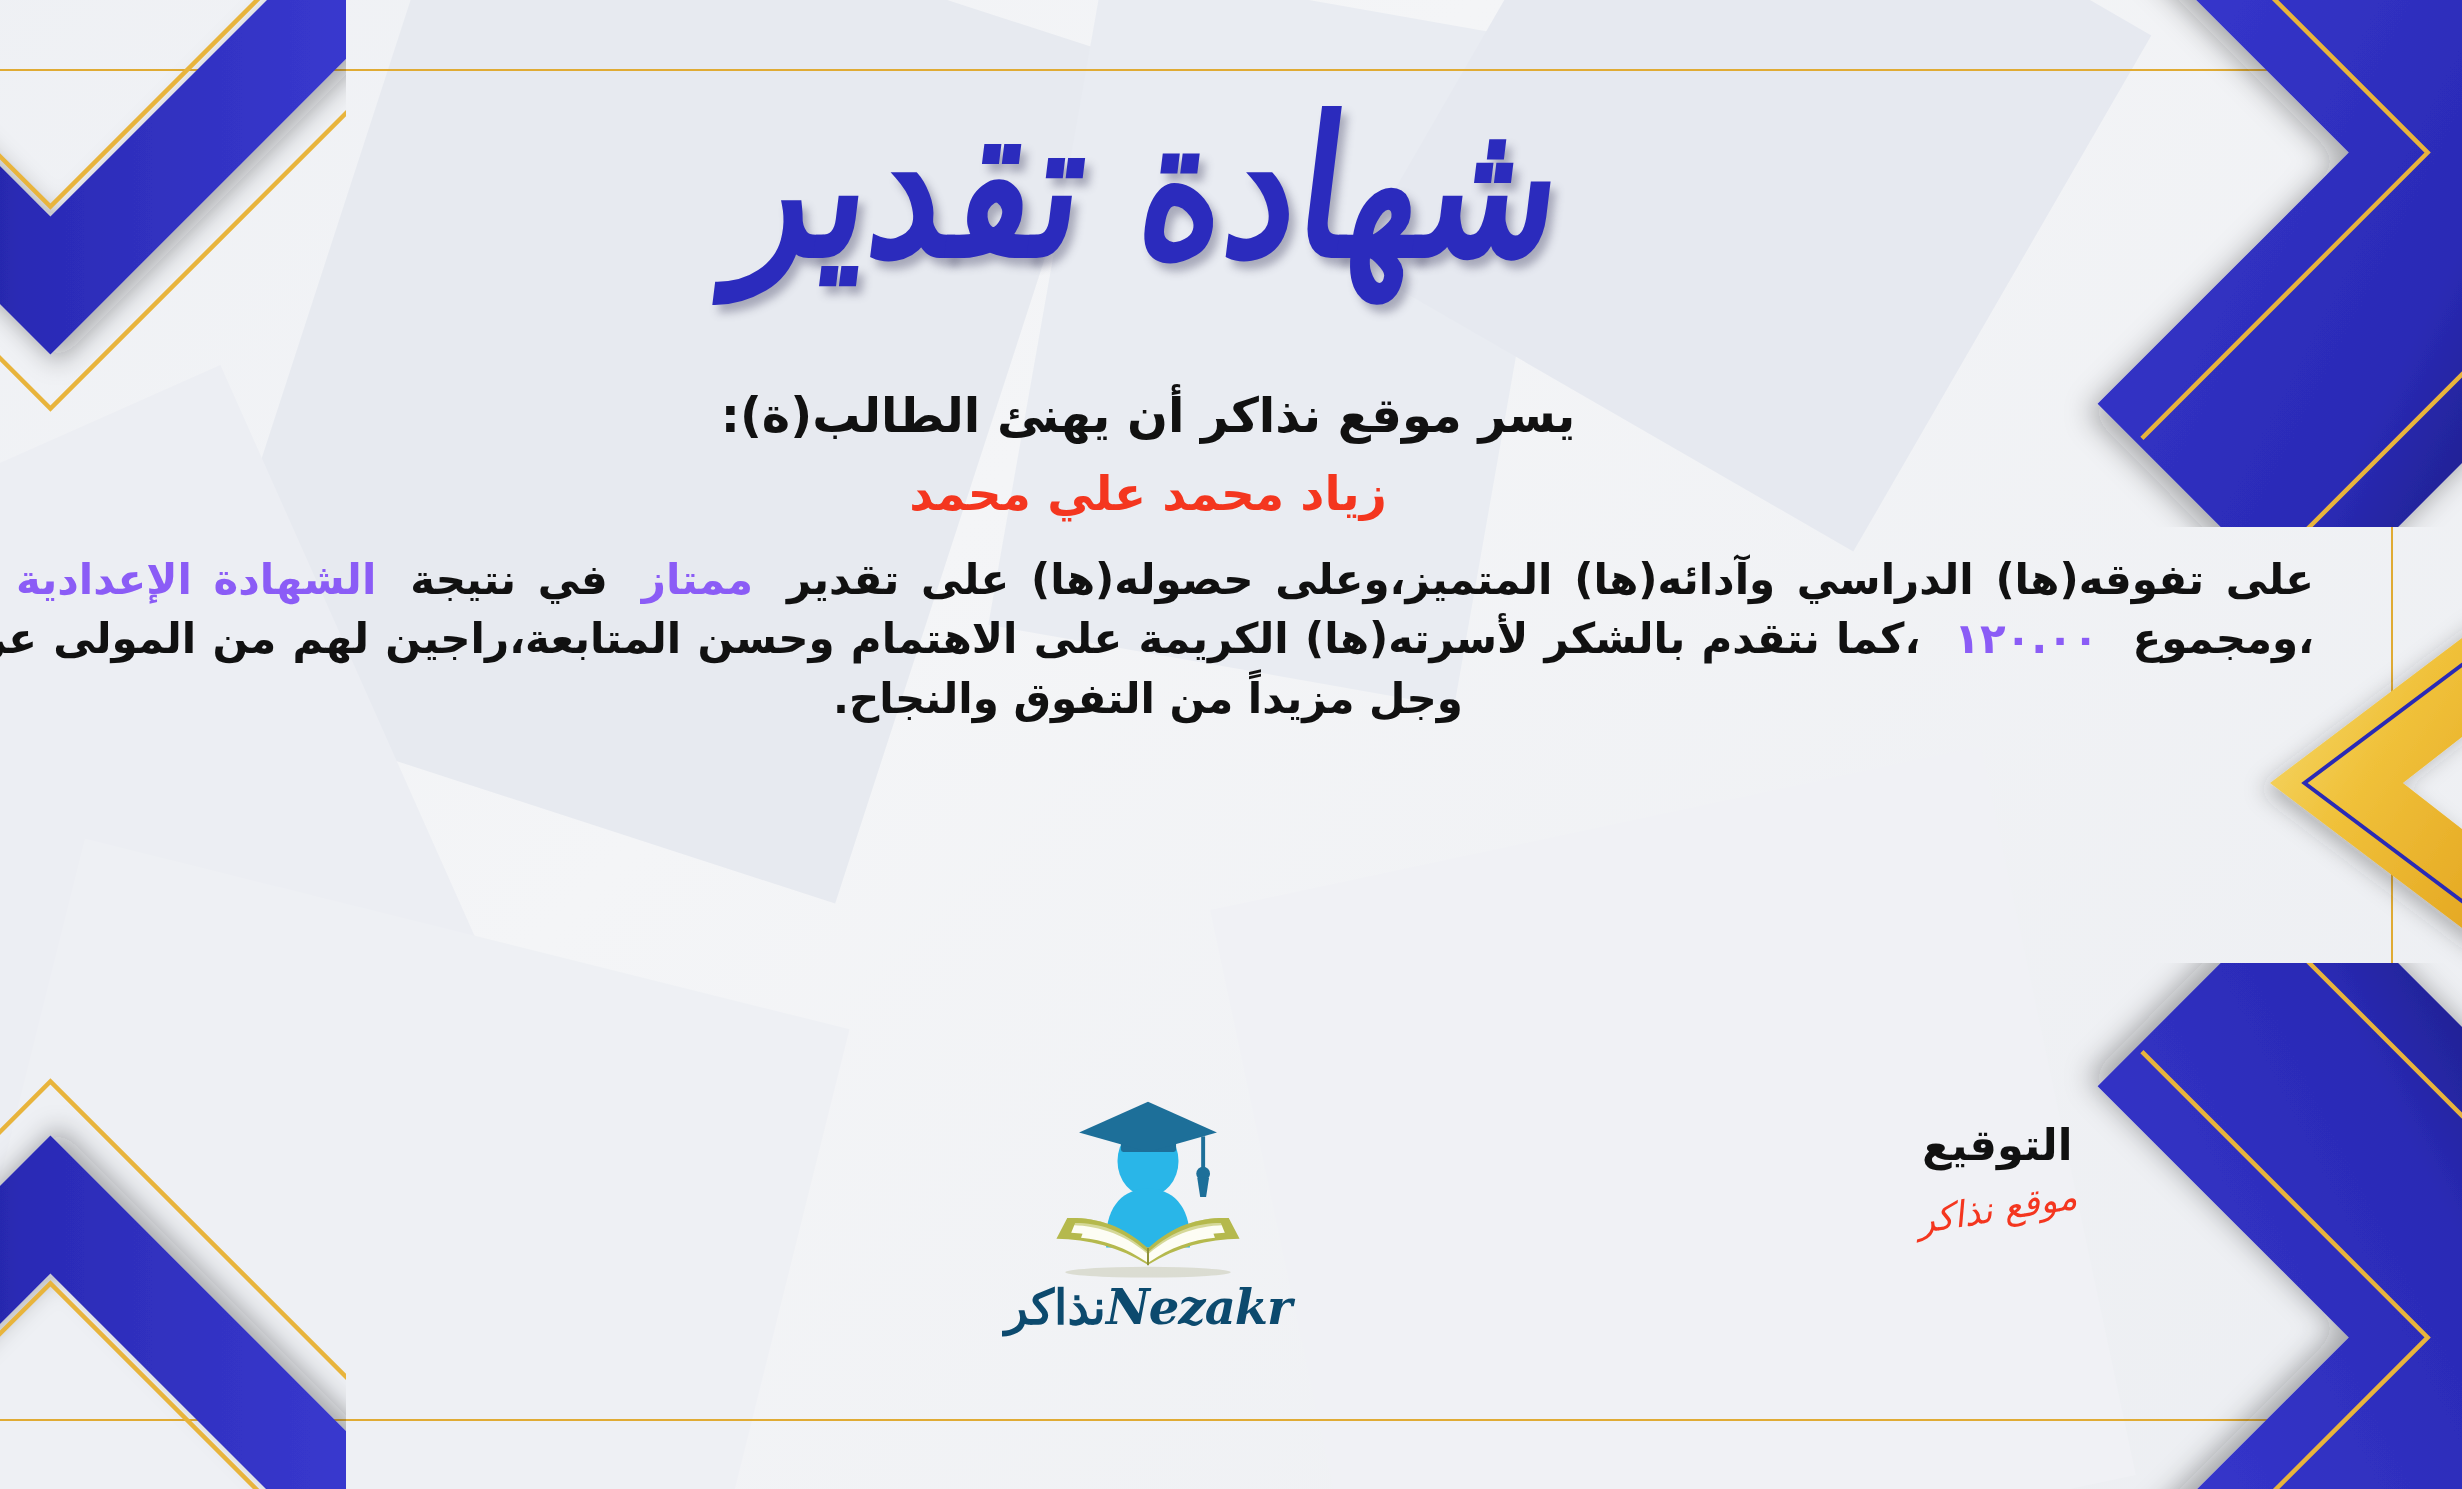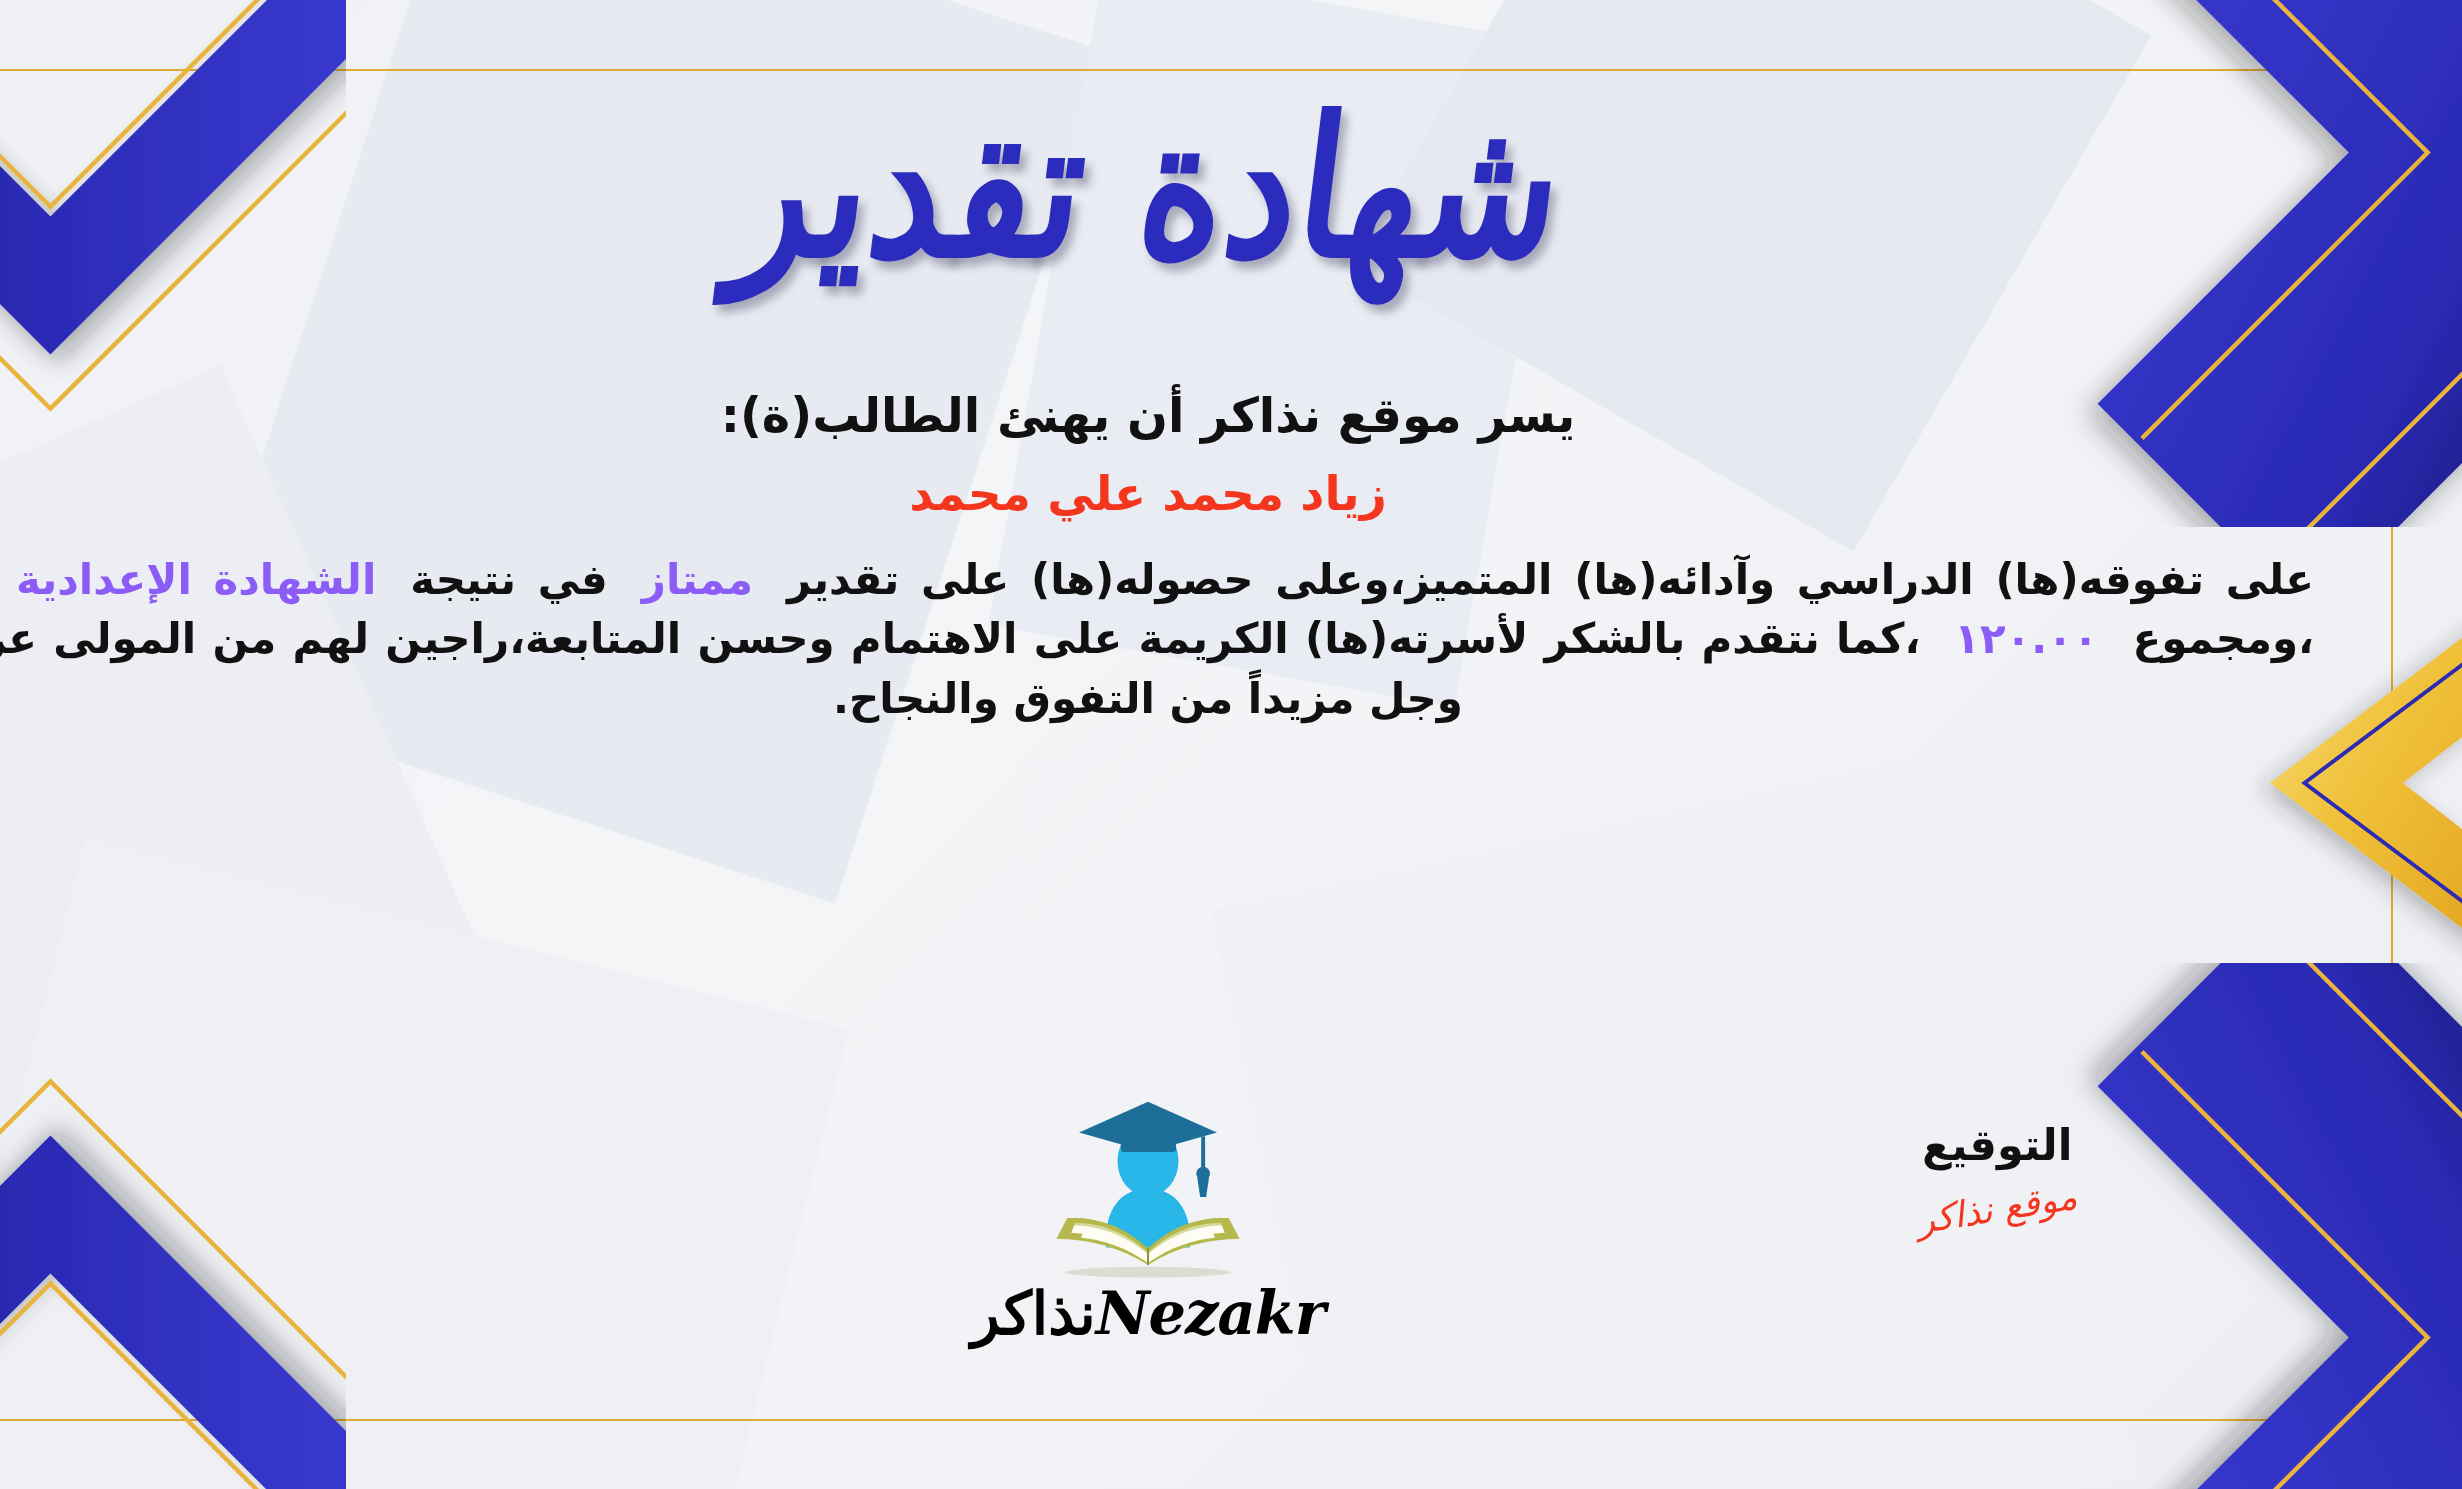--- a/index.html
+++ b/index.html
@@ -100,23 +100,23 @@
     transform:rotate(-9deg);
     white-space:nowrap;
   }
 
   
   .logo{position:absolute;left:50%;transform:translateX(-50%);top:-29.5px;
         width:364px;text-align:center;}
   .logo-mark{width:256px;height:197px;margin:0 auto;display:block;}
   .logo-text{
     margin-top:-8.9px;
-    font-size:59px;
-    font-weight:700;
-    color:#000000;
+    font-size:48px;
+    font-weight:700;
+    color:#0c4a6e;
     letter-spacing:-1px;
     white-space:nowrap;
     font-family:"DejaVu Serif","Liberation Serif",serif;
   }
   .logo-text .lat{font-style:italic;}
 </style>
 </head>
 <body>
 
 <div class="stage">

